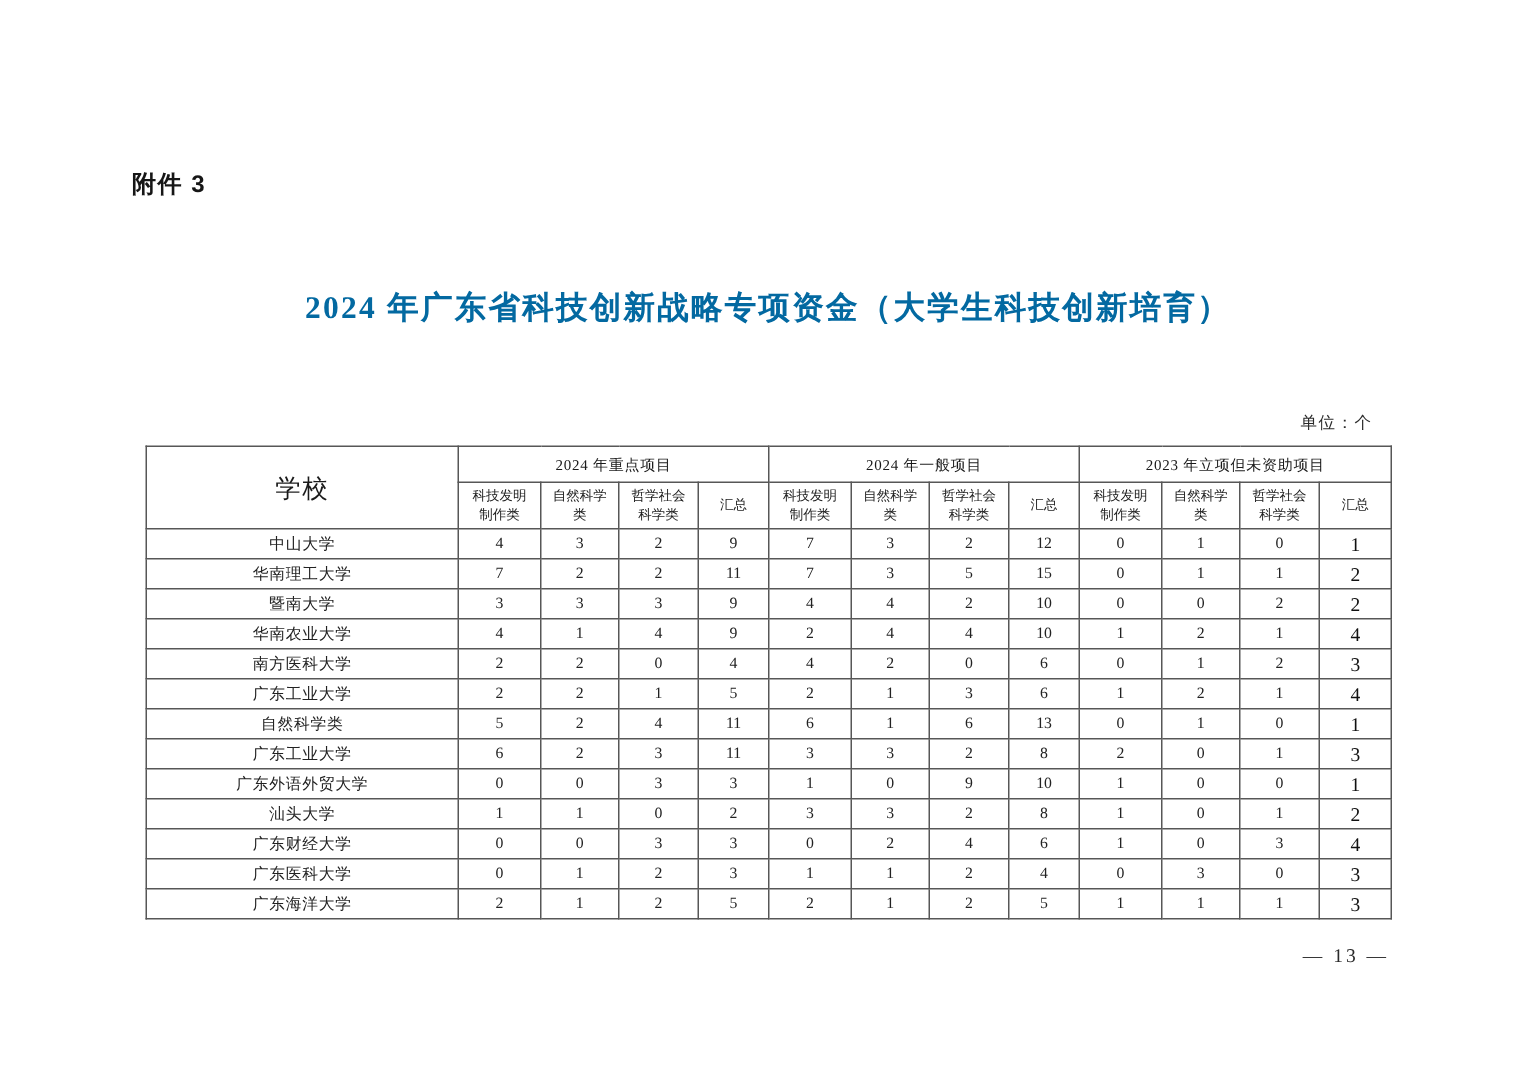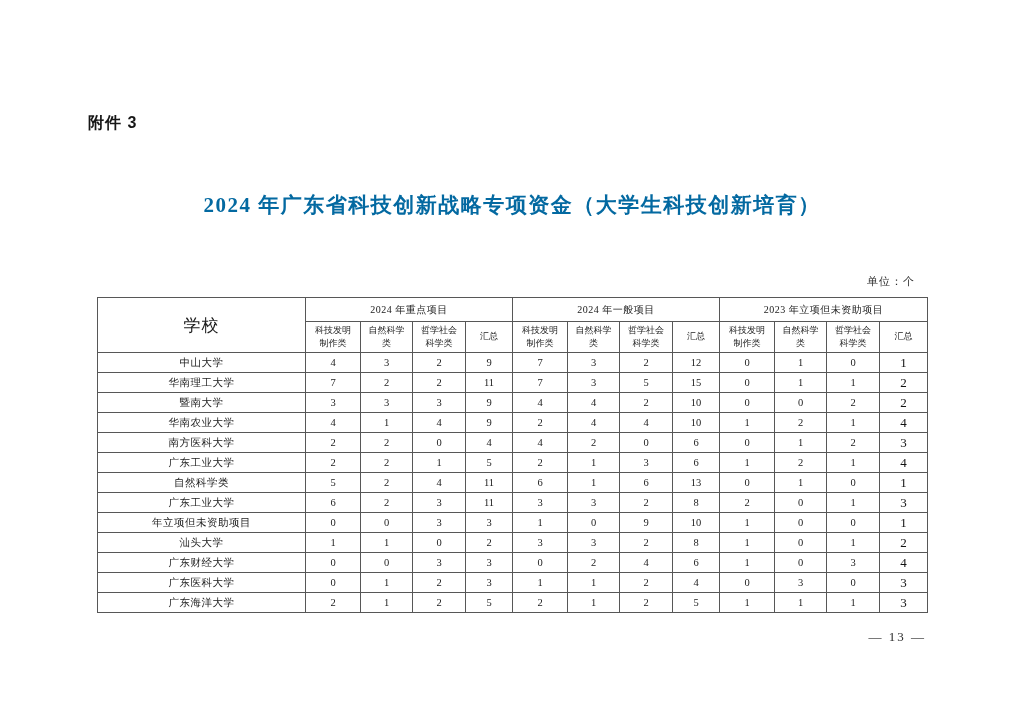--- a/index.html
+++ b/index.html
@@ -264,21 +264,21 @@
           <td>3</td>
           <td>3</td>
           <td>2</td>
           <td>8</td>
           <td>2</td>
           <td>0</td>
           <td>1</td>
           <td class="final-sum">3</td>
         </tr>
         <tr>
-          <td class="school">年立项但未资助项目</td>
+          <td class="school">广东外语外贸大学</td>
           <td>0</td>
           <td>0</td>
           <td>3</td>
           <td>3</td>
           <td>1</td>
           <td>0</td>
           <td>9</td>
           <td>10</td>
           <td>1</td>
           <td>0</td>

